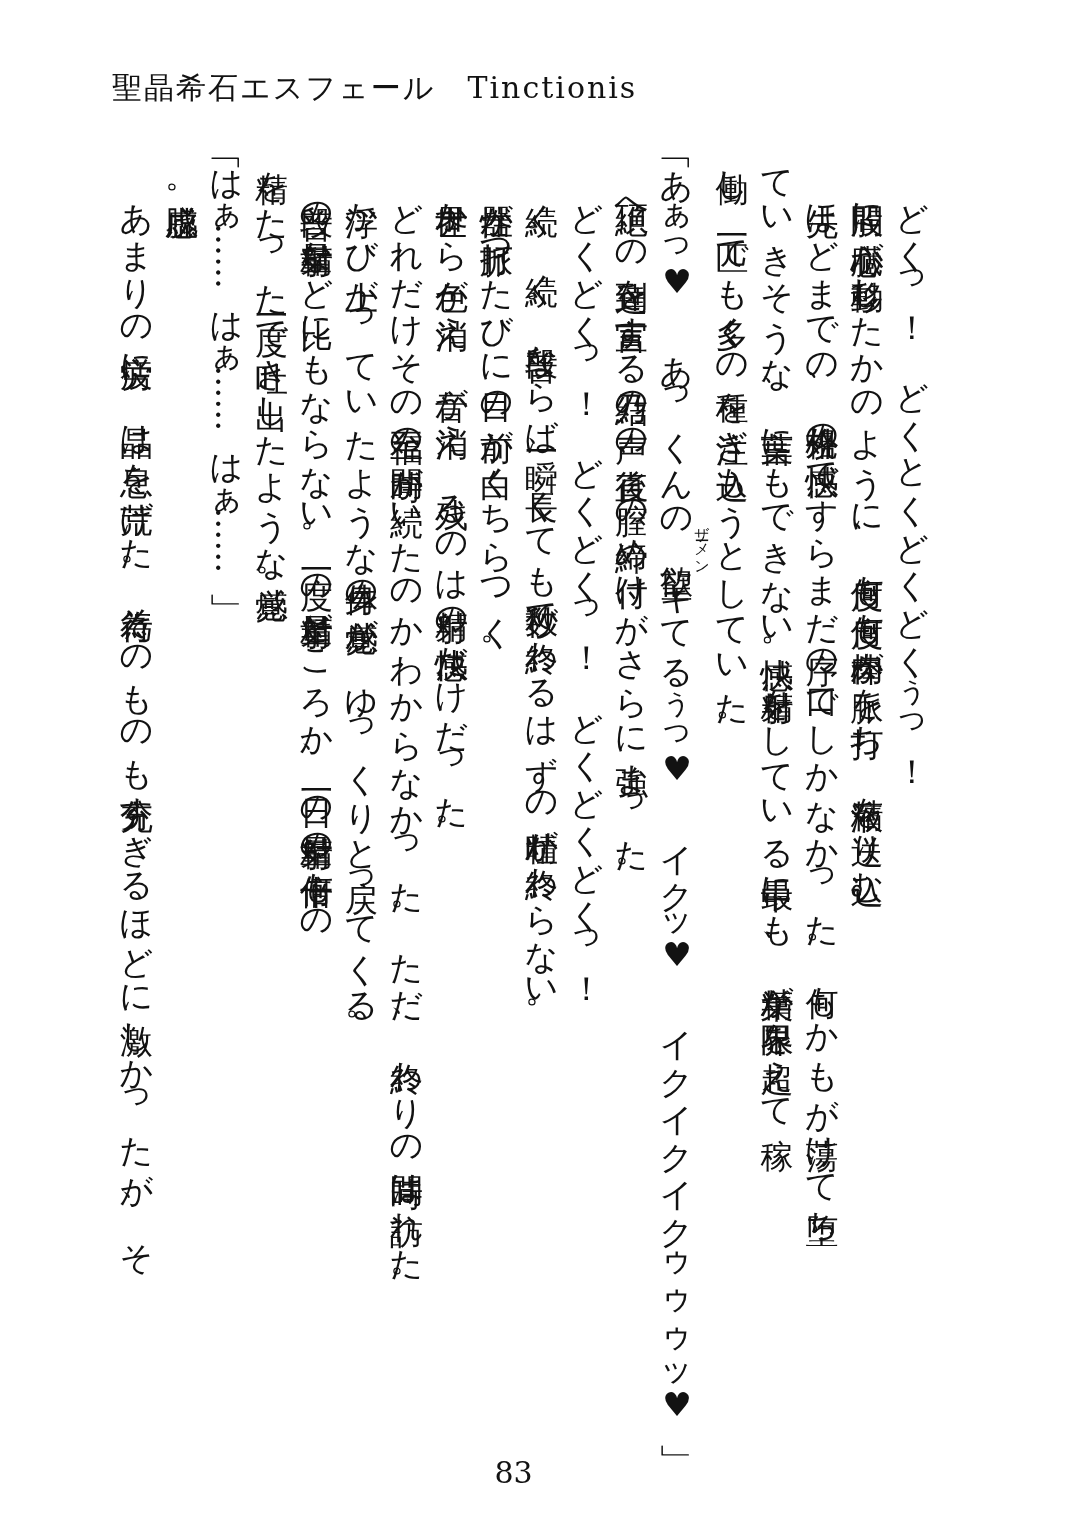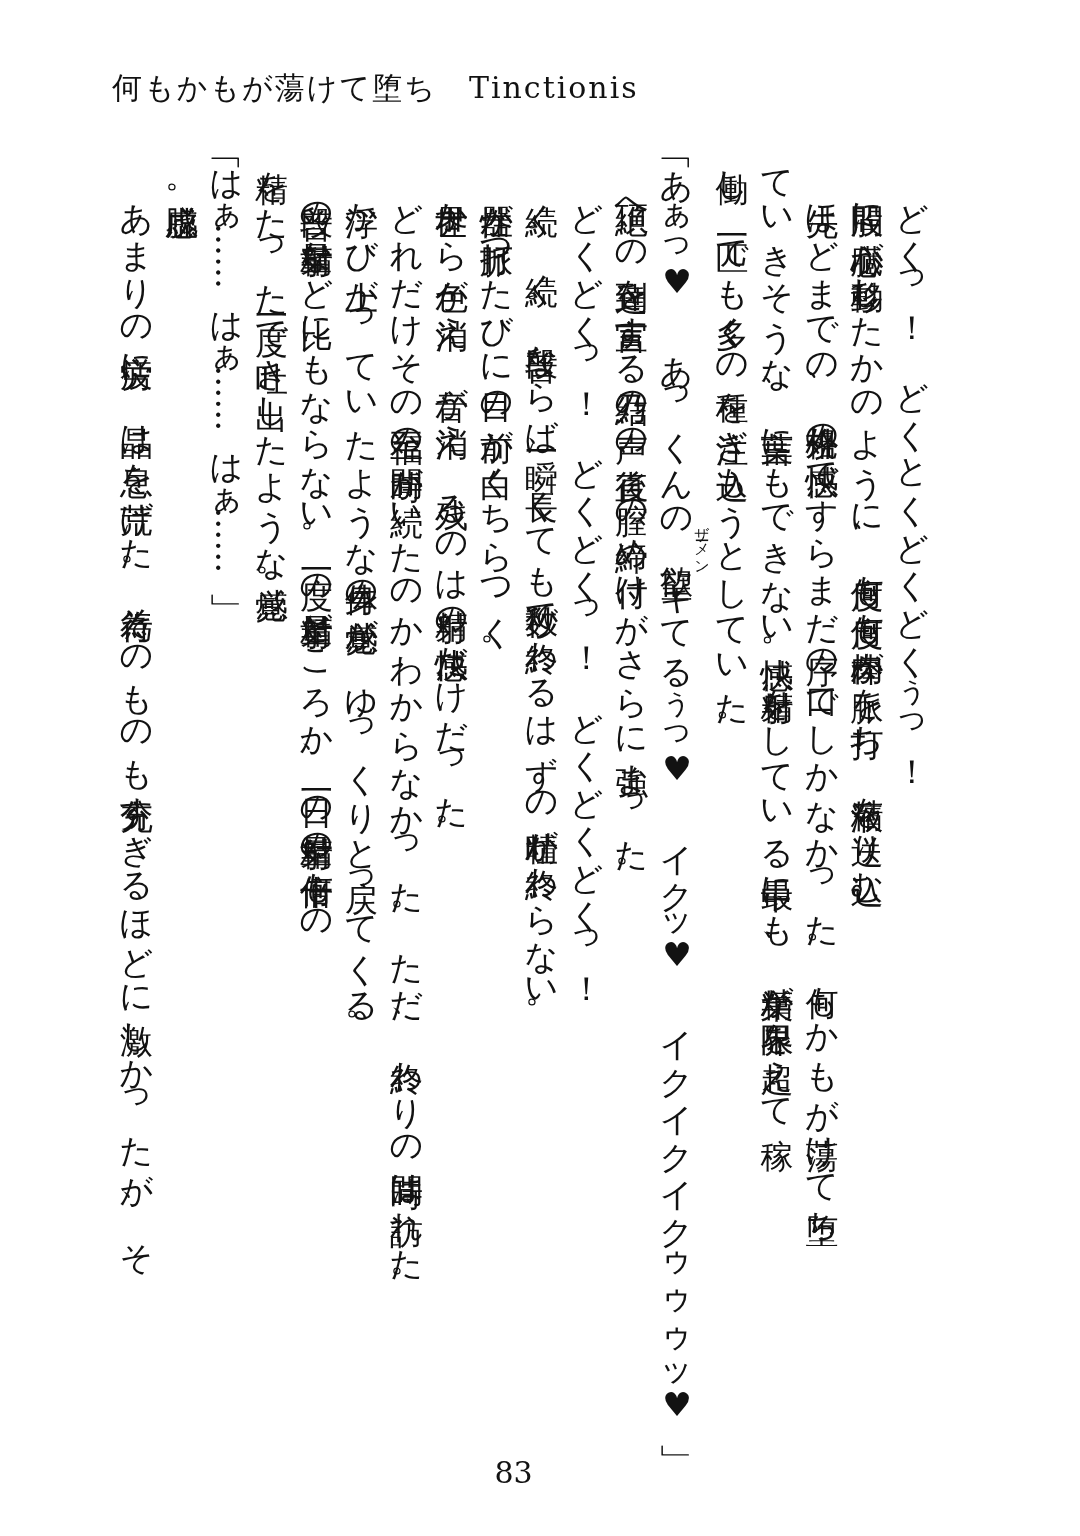--- a/index.html
+++ b/index.html
@@ -54,21 +54,21 @@
     top: 1455px;
     left: 0;
     width: 1027px;
     text-align: center;
     font-size: 30px;
   }
 </style>
 </head>
 <body>
 
-<div class="header-title">何もかもが蕩けて堕ち　Tinctionis</div>
+<div class="header-title">聖晶希石エスフェール　Tinctionis</div>
 
 <div class="text-area">
     <p class="text-column indent">どくっ！　どくとくどくどくぅっ！</p>
     <p class="text-column indent">股間に心臓が移動したかのように、何度も何度も肉棒が脈を打ち、精液を送り込む。</p>
     <p class="text-column indent">先ほどまでの、規格外の快感ですらまだ序の口でしかなかった。何もかもが蕩けて堕ち</p>
     <p class="text-column">ていきそうな、言葉にもできない快感。射精をしている最中にも、精巣が限界を超えて稼</p>
     <p class="text-column">働し、一匹でも多くの種を注ぎ込もうとしていた。</p>
     <p class="text-column"><span>「あぁっ♥　あっくんの</span><ruby><span>欲望</span><rt>ザーメン</rt></ruby><span>キてるぅっ♥　イクッ♥　イクイクイクゥゥゥッ♥」</span></p>
     <p class="text-column indent">絶頂への到達を宣言する結乃の声の直後、膣の締め付けがさらに強まった。</p>
     <p class="text-column indent">どくどくっ！　どくどくっ！　どくどくどくっ！</p>

